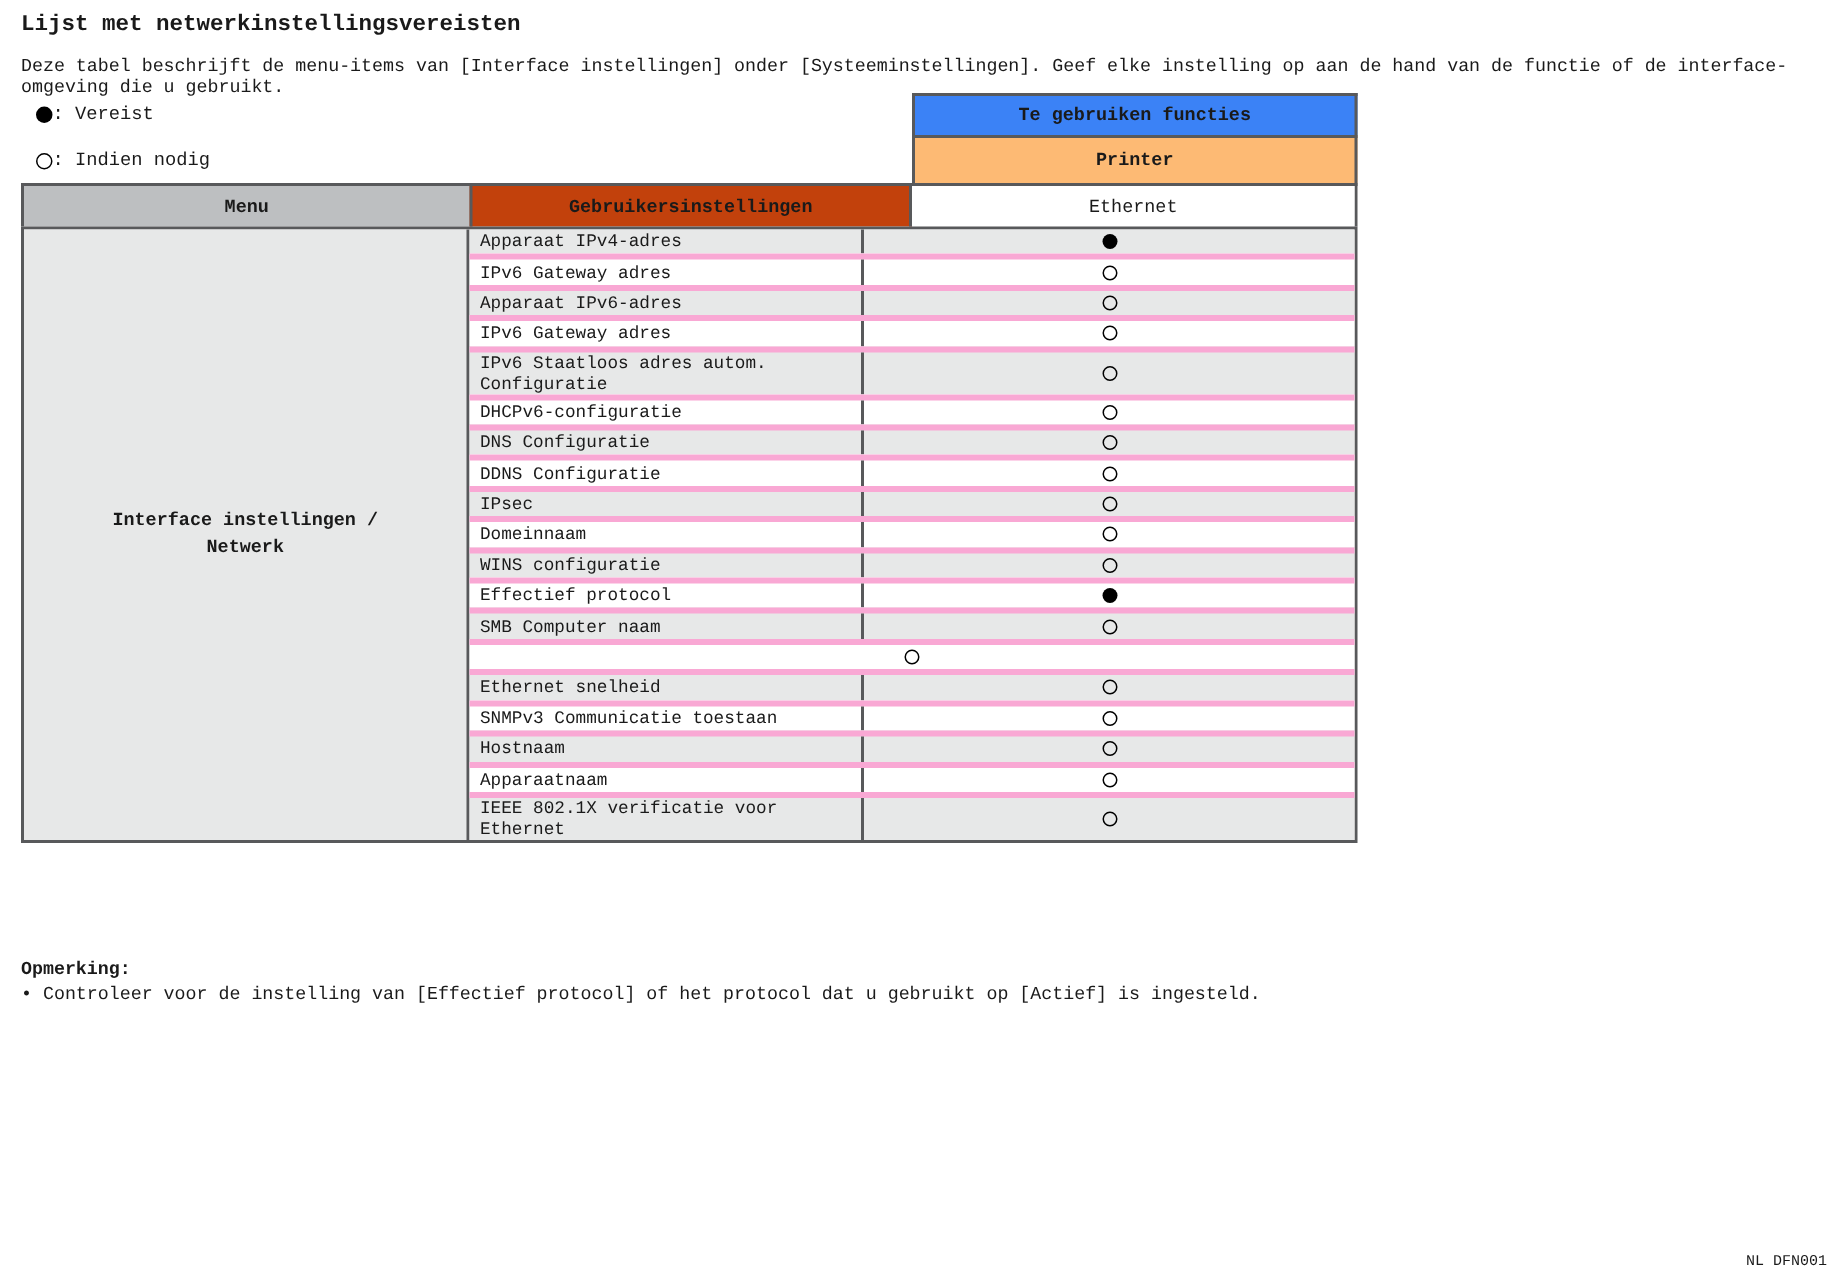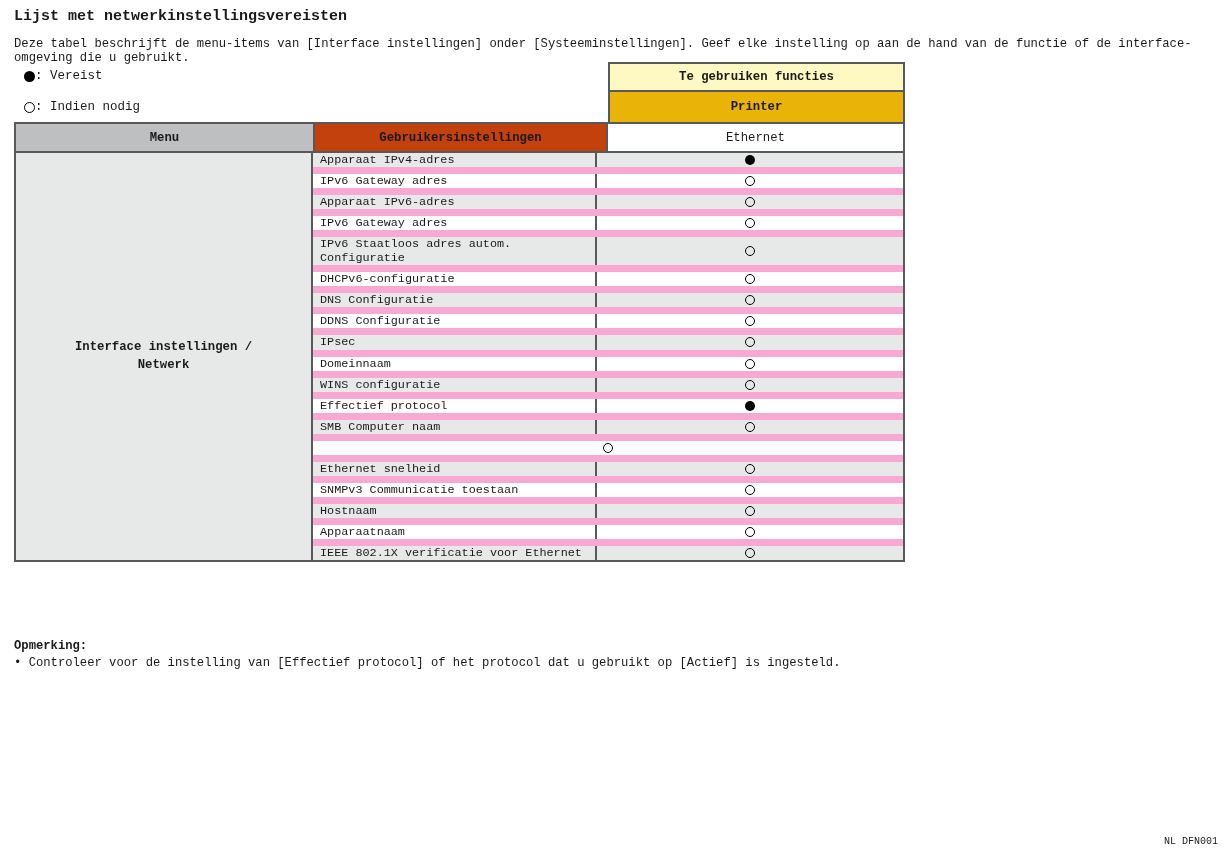--- a/index.html
+++ b/index.html
@@ -46,31 +46,31 @@
     border: 1.6px solid #000;
     border-radius: 50%;
     display: inline-block;
     background: #fff;
   }
   
   .func-header {
     position: absolute;
     left: 608px; top: 62px;
     width: 297px; height: 28px;
-    background: #fef9c3;
+    background: #3b82f6;
     border: 2px solid #58595b;
     border-bottom: none;
     display: flex; align-items: center; justify-content: center;
     font-size: 12.3px; font-weight: bold;
   }
   .func-sub {
     position: absolute;
     left: 608px; top: 90px;
     width: 297px; height: 32px;
-    background: #eab308;
+    background: #fdba74;
     border: 2px solid #58595b;
     border-bottom: none;
     display: flex; align-items: center; justify-content: center;
     font-size: 12.3px; font-weight: bold;
   }
   .header-row {
     position: absolute;
     left: 14px; top: 122px;
     width: 891px; height: 29px;
     border: 2px solid #58595b;
@@ -118,24 +118,24 @@
     flex: 1;
     display: flex;
     flex-direction: column;
   }
   .row {
     flex: 1;
     display: flex;
     align-items: stretch;
     background: #ffffff;
   }
-  .row + .row { border-top: 7px solid #f9a8d4; }
+  .row + .row { border-top: 4px solid #f9a8d4; }
   .row:nth-child(odd) { background: #e7e8e8; }
   .setting-cell {
-    width: 284px;
+    width: 263px;
     border-right: 2px solid #58595b;
     display: flex; align-items: center;
     padding-left: 7px;
     font-size: 11.8px;
   }
   .dot-cell {
     flex: 1;
     display: flex; align-items: center; justify-content: center;
   }
   .dot-filled {

